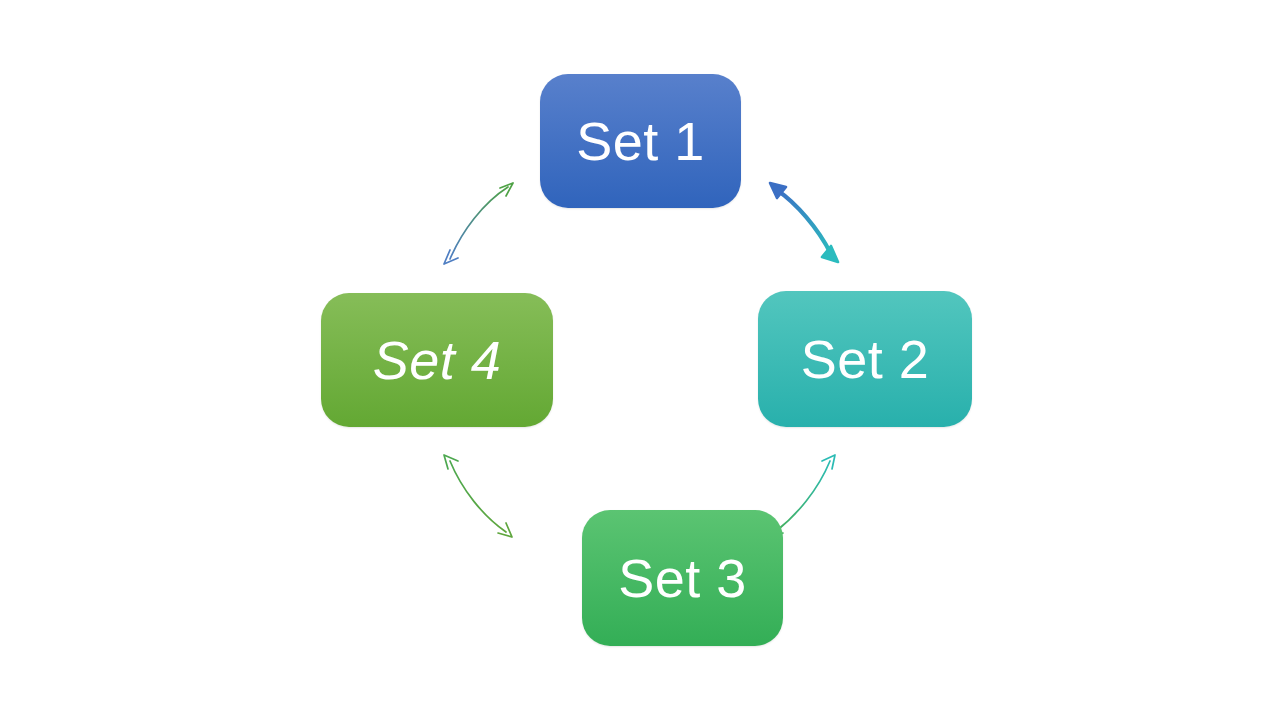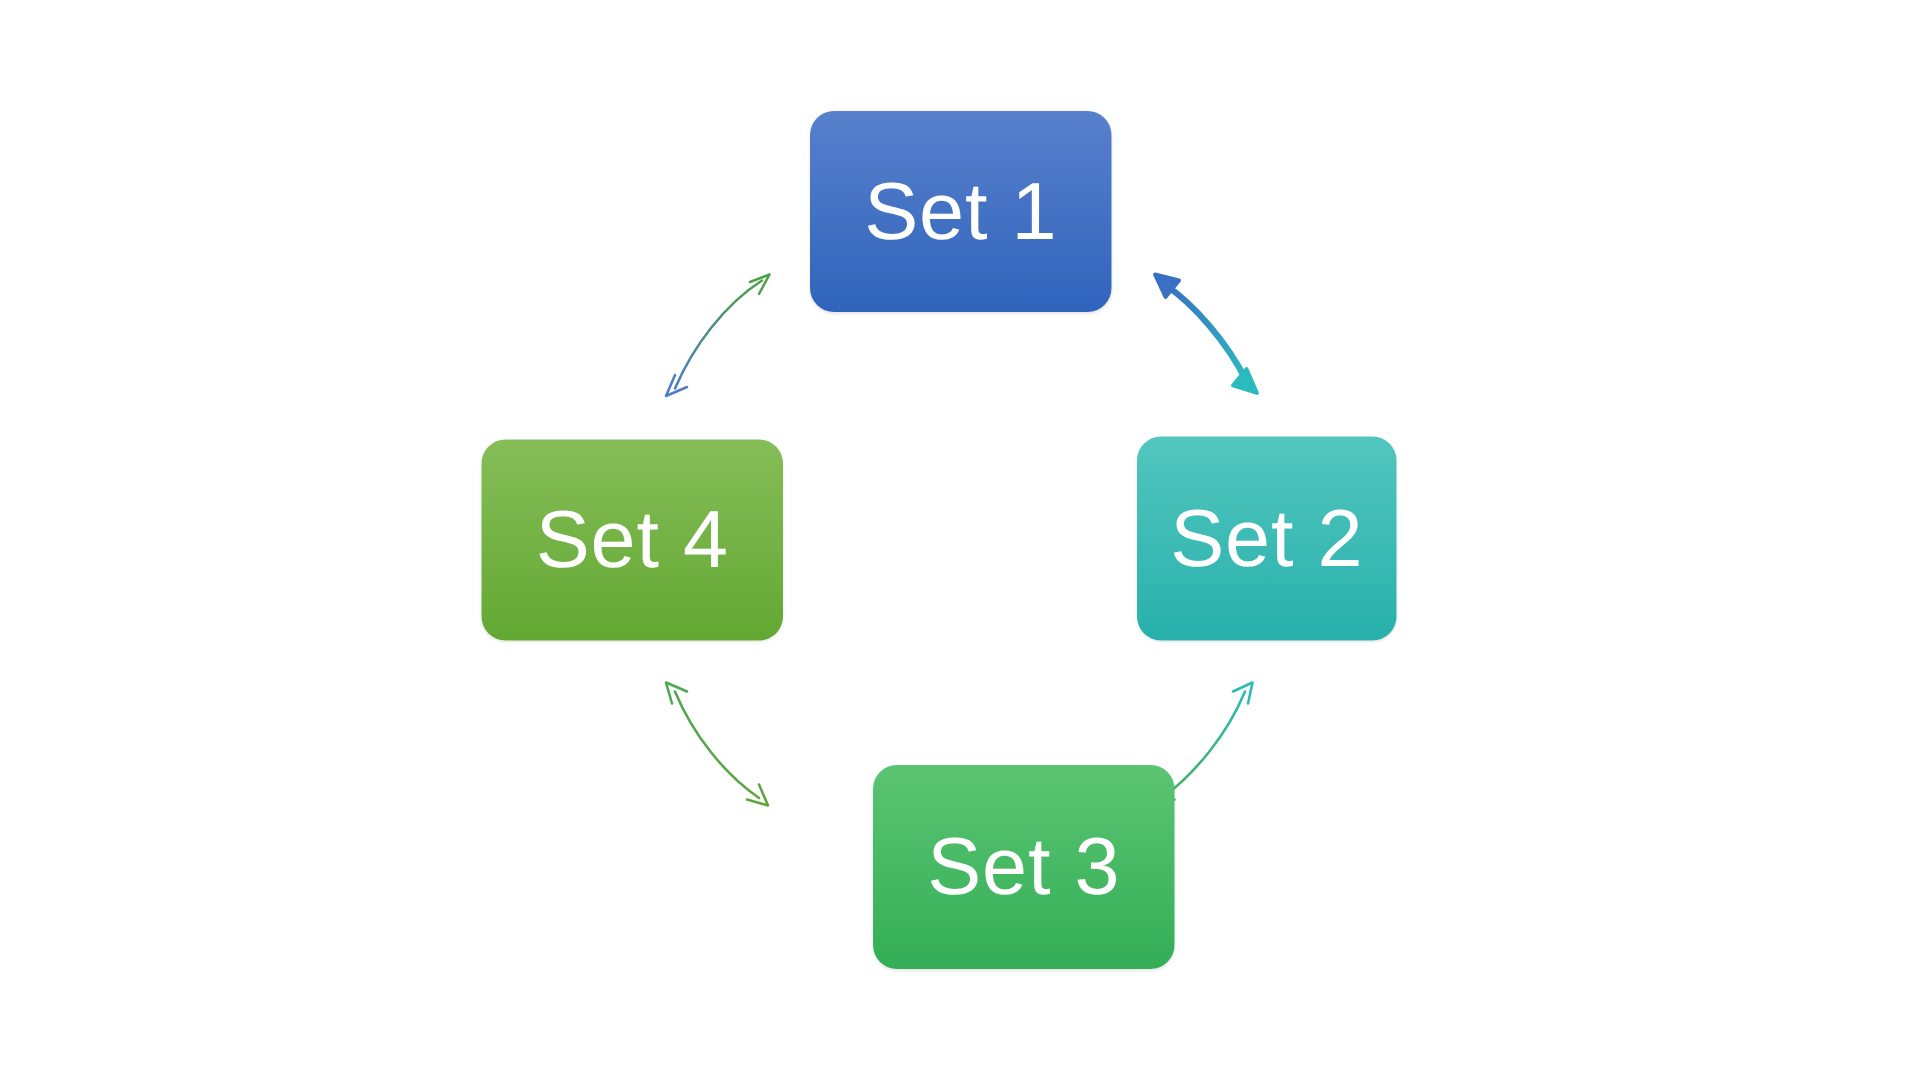--- a/index.html
+++ b/index.html
@@ -27,39 +27,39 @@
     top: 0;
     width: 1280px;
     height: 720px;
     pointer-events: none;
   }
   .node {
     position: absolute;
     display: flex;
     align-items: center;
     justify-content: center;
-    border-radius: 16px;
+    border-radius: 28px;
     box-sizing: border-box;
     box-shadow: 0 1px 2px rgba(0,0,0,0.10);
   }
   .node-label {
     color: #ffffff;
     font-size: 54px;
     font-weight: 400;
     letter-spacing: 0.5px;
     line-height: 1;
     text-align: center;
     white-space: nowrap;
     font-family: "Liberation Sans", sans-serif;
   }
   
   #node-set1 { left: 540px; top: 74px;  width: 201px; height: 134px; }
-  #node-set2 { left: 758px; top: 291px; width: 173px; height: 136px; }
+  #node-set2 { left: 758px; top: 291px; width: 214px; height: 136px; }
   #node-set3 { left: 540px; top: 510px; width: 201px; height: 136px; }
-  #node-set4 { left: 321px; top: 293px; width: 201px; height: 134px; }
+  #node-set4 { left: 321px; top: 293px; width: 232px; height: 134px; font-style: italic; }
 </style>
 </head>
 <body>
 
 <div id="canvas" style="background: rgb(255, 255, 255);">
 
   <svg id="arrow-layer" viewBox="0 0 1280 720" width="1280" height="720" xmlns="http://www.w3.org/2000/svg">
     <defs>
 
       <linearGradient id="grad-12" x1="0" y1="0" x2="1" y2="1">

